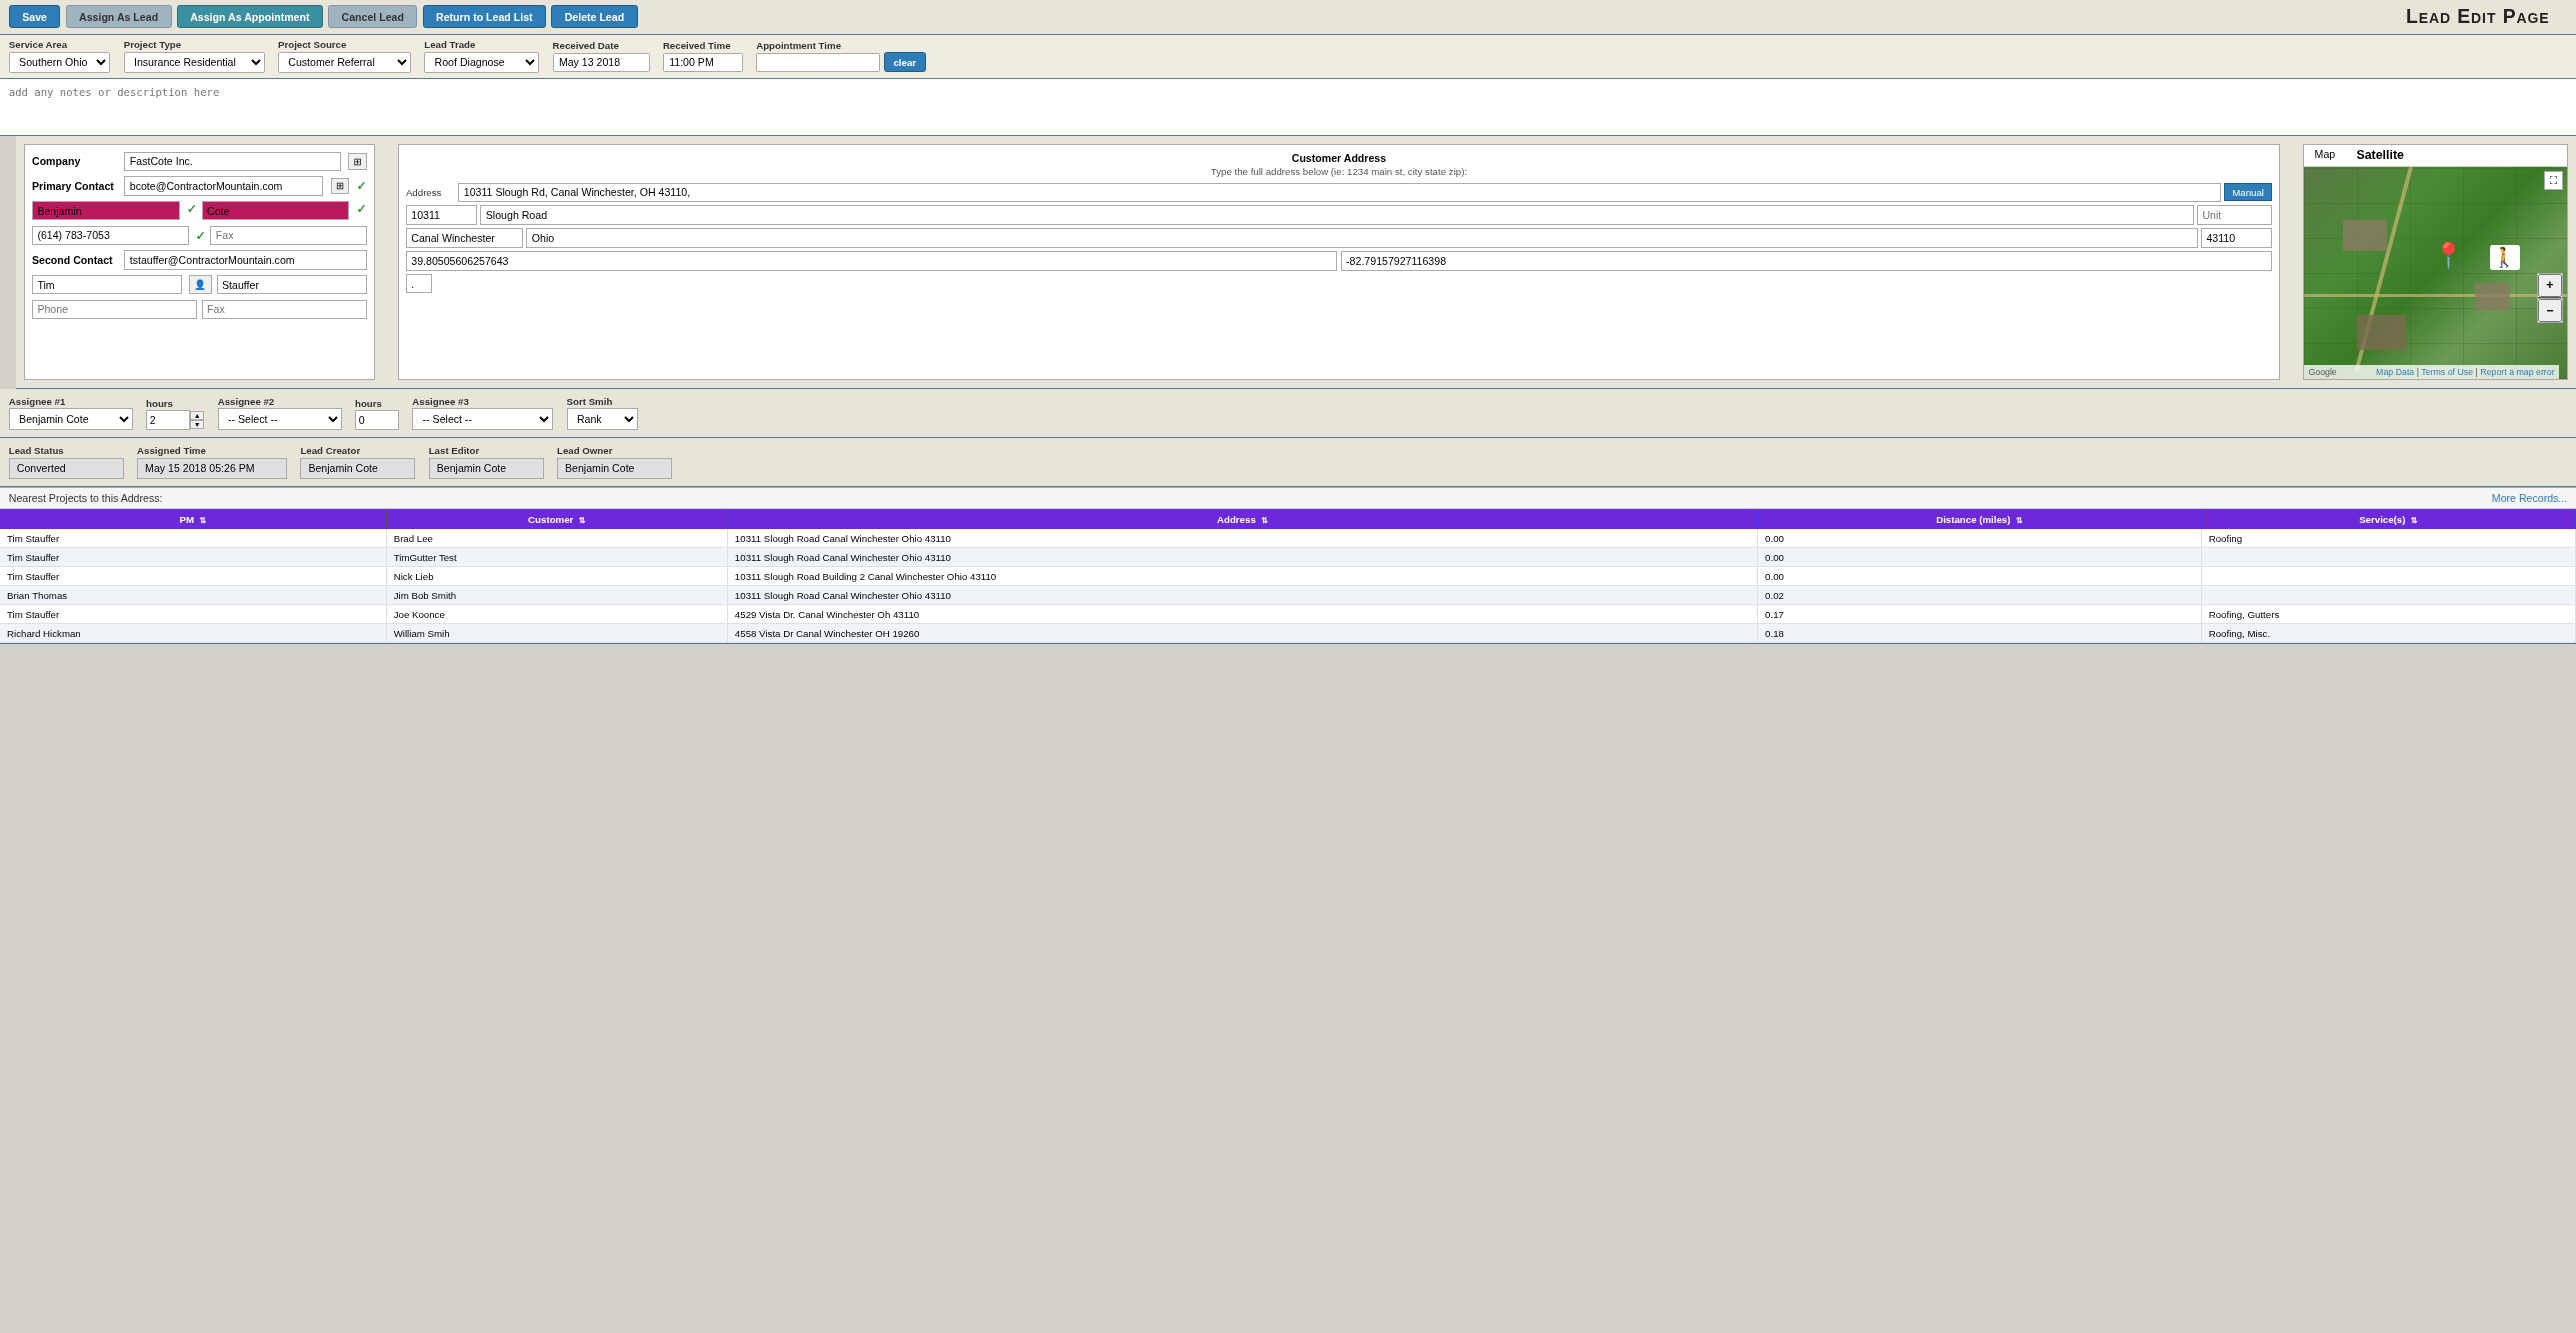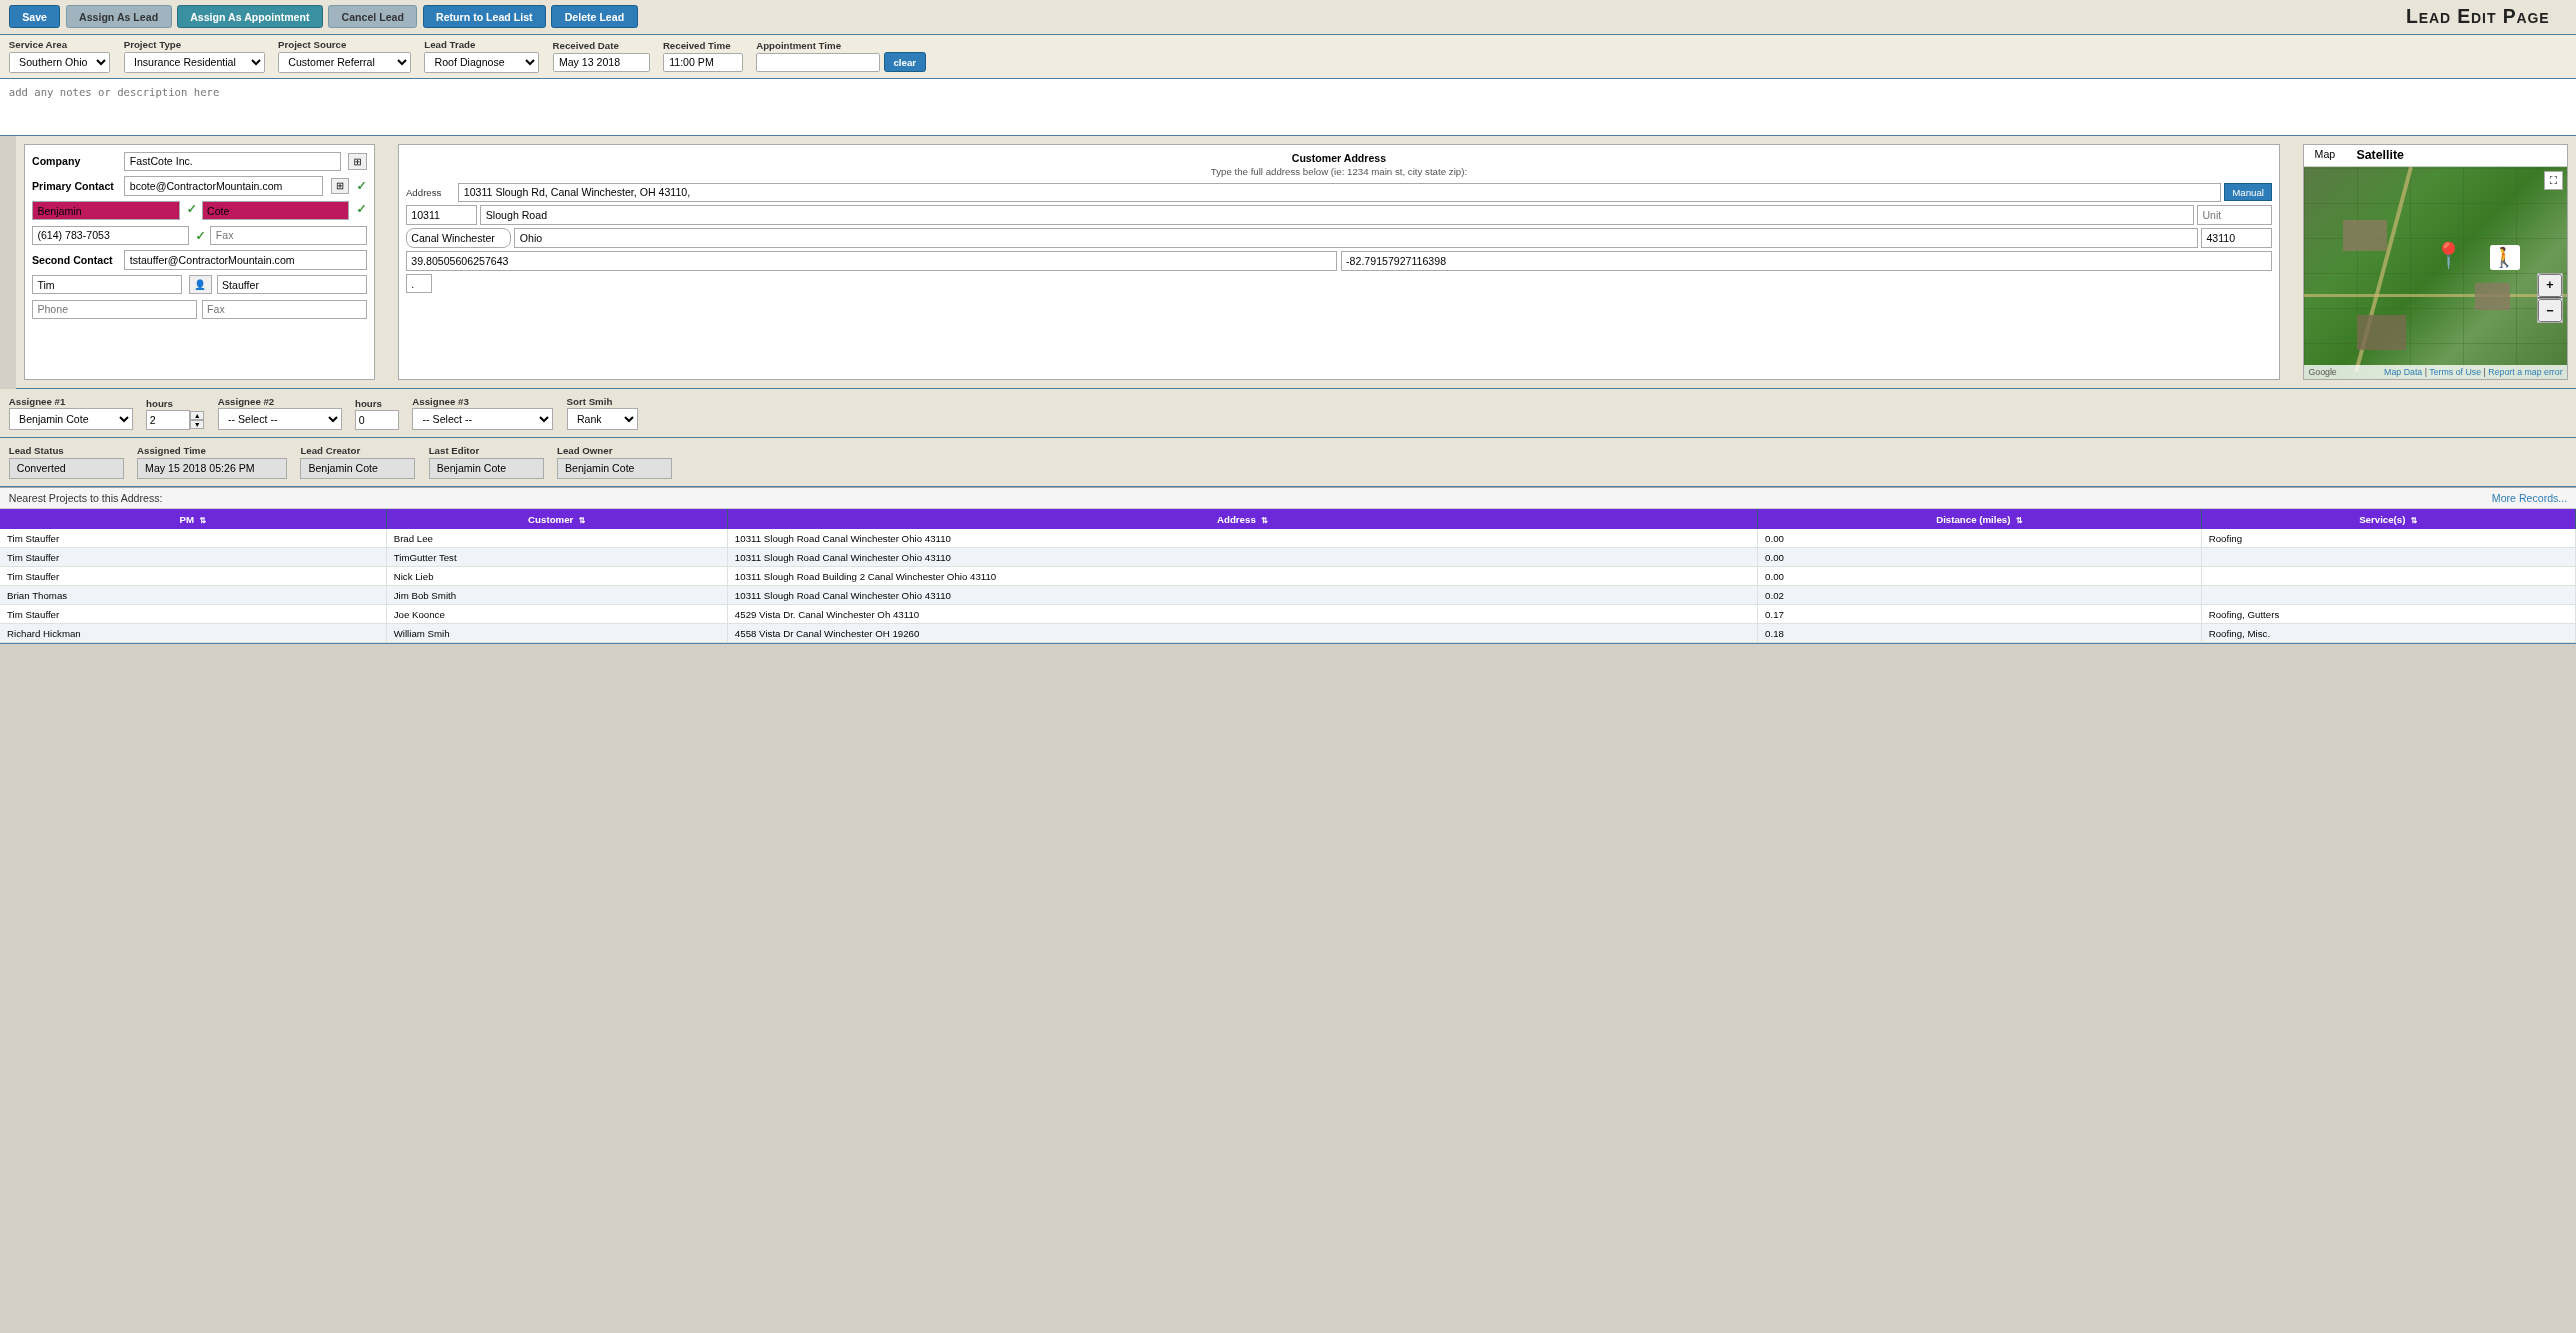--- a/index.html
+++ b/index.html
@@ -143,21 +143,21 @@
       font-size: 19.4px; color: #cc8833;
       background: white; border-radius: 2.7px; padding: 0.9px 2.7px;
     }
     .map-zoom {
       position: absolute; right: 4.4px; top: 50%;
       display: flex; flex-direction: column;
       background: white; border: 0.9px solid #aaa;
     }
     .map-zoom-btn { padding: 2.7px 6.2px; cursor: pointer; font-size: 12.4px; font-weight: bold; }
     .map-footer {
-      position: absolute; bottom: 0; left: 0; right: 0;
+      position: absolute; bottom: 0; left: 0; right: 8px;
       background: rgba(255,255,255,0.8);
       display: flex; justify-content: space-between;
       padding: 1.8px 4.4px; font-size: 8.8px; color: #555; align-items: center;
     }
 
     
     .map-bg {
       width: 100%; height: 100%;
       background: 
         repeating-linear-gradient(0deg, rgba(60,90,40,0.3) 0px, rgba(60,90,40,0.3) 0.9px, transparent 0.9px, transparent 35px),
@@ -371,21 +371,21 @@
       <button class="btn-manual">Manual</button>
     </div>
 
     <div class="address-row">
       <input class="address-input" style="width: 71px;" value="10311">
       <input class="address-input" style="flex: 1 1 0%;" value="Slough Road">
       <input class="address-input" style="width: 75px;" placeholder="Unit">
     </div>
 
     <div class="address-row">
-      <input class="address-input" style="width: 105px; border-radius: 8px;" value="Canal Winchester">
+      <input class="address-input" style="width: 117px;" value="Canal Winchester">
       <input class="address-input" style="flex: 1 1 0%;" value="Ohio">
       <input class="address-input" style="width: 71px;" value="43110">
     </div>
 
     <div class="address-row">
       <input class="address-input" style="flex: 1 1 0%;" value="39.80505606257643">
       <input class="address-input" style="flex: 1 1 0%;" value="-82.79157927116398">
     </div>
 
     <div class="address-row">

